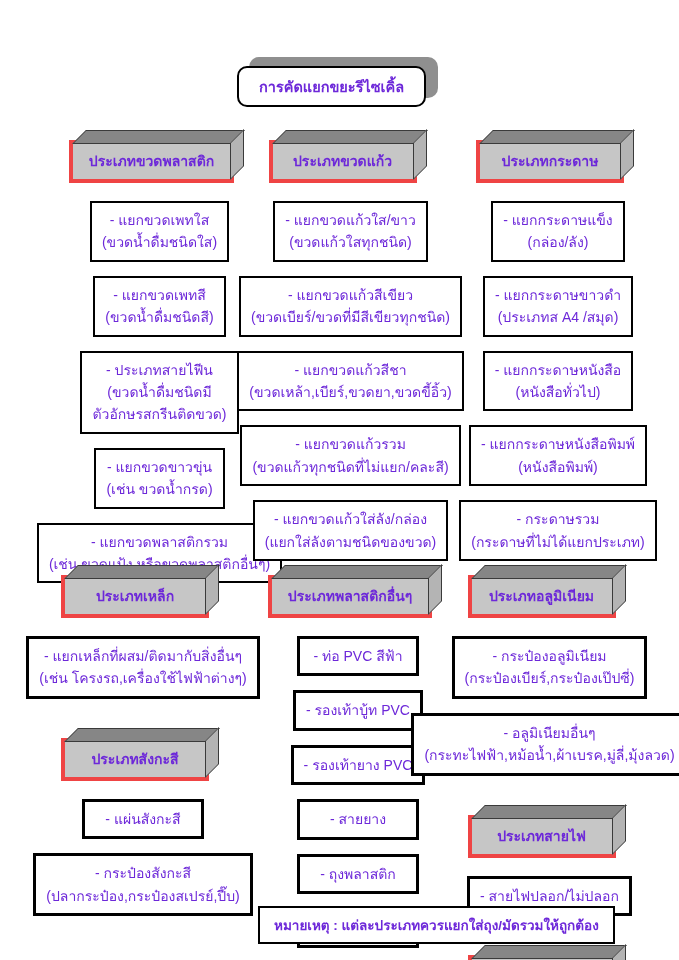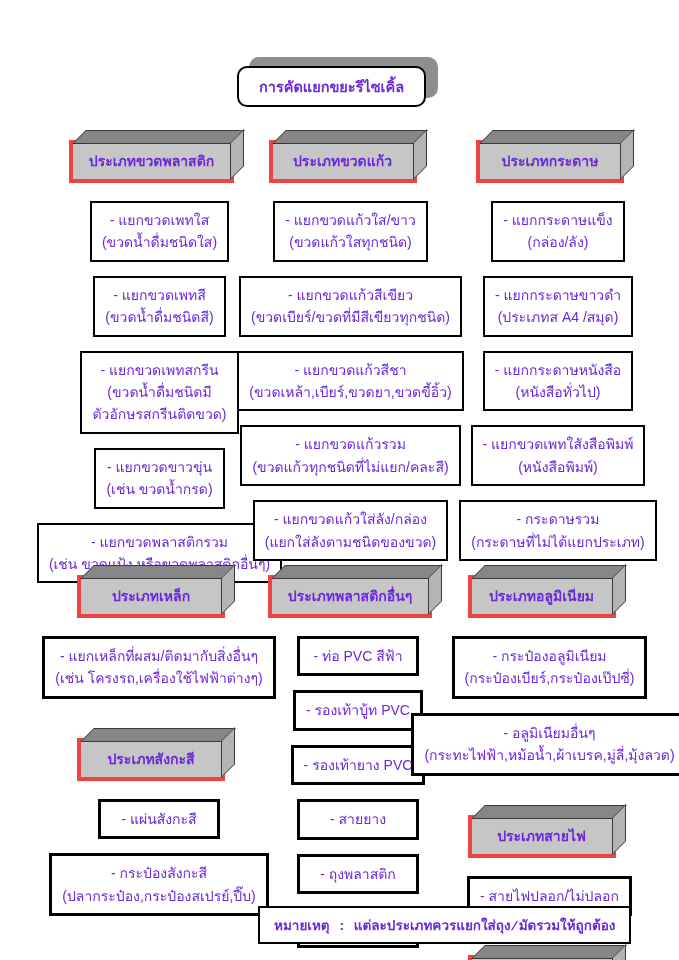--- a/index.html
+++ b/index.html
@@ -19,21 +19,21 @@
     position:relative; background:#fff; border:2px solid #000;
     border-radius:10px; padding:7px 20px; font-weight:bold;
     font-size:14.5px; white-space:nowrap;
   }
 
   
   .col { position:absolute; display:flex; flex-direction:column; align-items:center; }
   #top-col1 { left:52px;  top:126px; width:215px; }
   #top-col2 { left:238px; top:126px; width:225px; }
   #top-col3 { left:448px; top:126px; width:220px; }
-  #low-col1 { left:48px;  top:561px; width:222px; }
+  #low-col1 { left:32px;  top:561px; width:222px; }
   #low-col2 { left:272px; top:561px; width:172px; }
   #low-col3 { left:432px; top:561px; width:235px; }
 
   
   .header3d {
     position:relative; background:#c6c6c6; border:4px solid #ef4444;
     padding:6px 16px 7px; font-weight:bold; font-size:14px;
     margin-top:14px; margin-right:16px; margin-bottom:4px;
     min-width:108px; text-align:center; white-space:nowrap;
   }
@@ -55,21 +55,21 @@
     text-align:center; font-size:14px; line-height:1.6;
     margin-top:14px; min-width:96px;
   }
   .item-box div { white-space:nowrap; }
   .lower .item-box { border-width:3px; }
 
   
   .note-box {
     position:absolute; left:258px; top:906px;
     background:#fff; border:2px solid #000; padding:6px 14px;
-    font-weight:bold; font-size:13.5px; white-space:nowrap;font-family:Liberation Mono, monospace;
+    font-weight:bold; font-size:13.5px; white-space:nowrap;
   }
 </style>
 </head>
 <body>
 
 <div class="page">
 
   <div class="title-wrap">
     <div class="title-shadow"></div>
     <div class="title-box">การคัดแยกขยะรีไซเคิ้ล</div>
@@ -79,21 +79,21 @@
       <div class="header3d">ประเภทขวดพลาสติก</div>
       <div class="item-box">
         <div>- แยกขวดเพทใส</div>
         <div>(ขวดน้ำดื่มชนิดใส)</div>
       </div>
       <div class="item-box">
         <div>- แยกขวดเพทสี</div>
         <div>(ขวดน้ำดื่มชนิดสี)</div>
       </div>
       <div class="item-box">
-        <div>- แยกขวดเพทสกรีน</div>
+        <div>- ประเภทสายไฟีน</div>
         <div>(ขวดน้ำดื่มชนิดมี</div>
         <div>ตัวอักษรสกรีนติดขวด)</div>
       </div>
       <div class="item-box">
         <div>- แยกขวดขาวขุ่น</div>
         <div>(เช่น ขวดน้ำกรด)</div>
       </div>
       <div class="item-box">
         <div>- แยกขวดพลาสติกรวม</div>
         <div>(เช่น ขวดแป้ง หรือขวดพลาสติกอื่นๆ)</div>
@@ -130,21 +130,21 @@
       </div>
       <div class="item-box">
         <div>- แยกกระดาษขาวดำ</div>
         <div>(ประเภทส A4 /สมุด)</div>
       </div>
       <div class="item-box">
         <div>- แยกกระดาษหนังสือ</div>
         <div>(หนังสือทั่วไป)</div>
       </div>
       <div class="item-box">
-        <div>- แยกขวดเพทใสังสือพิมพ์</div>
+        <div>- แยกกระดาษหนังสือพิมพ์</div>
         <div>(หนังสือพิมพ์)</div>
       </div>
       <div class="item-box">
         <div>- กระดาษรวม</div>
         <div>(กระดาษที่ไม่ได้แยกประเภท)</div>
       </div>
     </div>
 
   <div class="col lower" id="low-col1">
       <div class="header3d">ประเภทเหล็ก</div>

